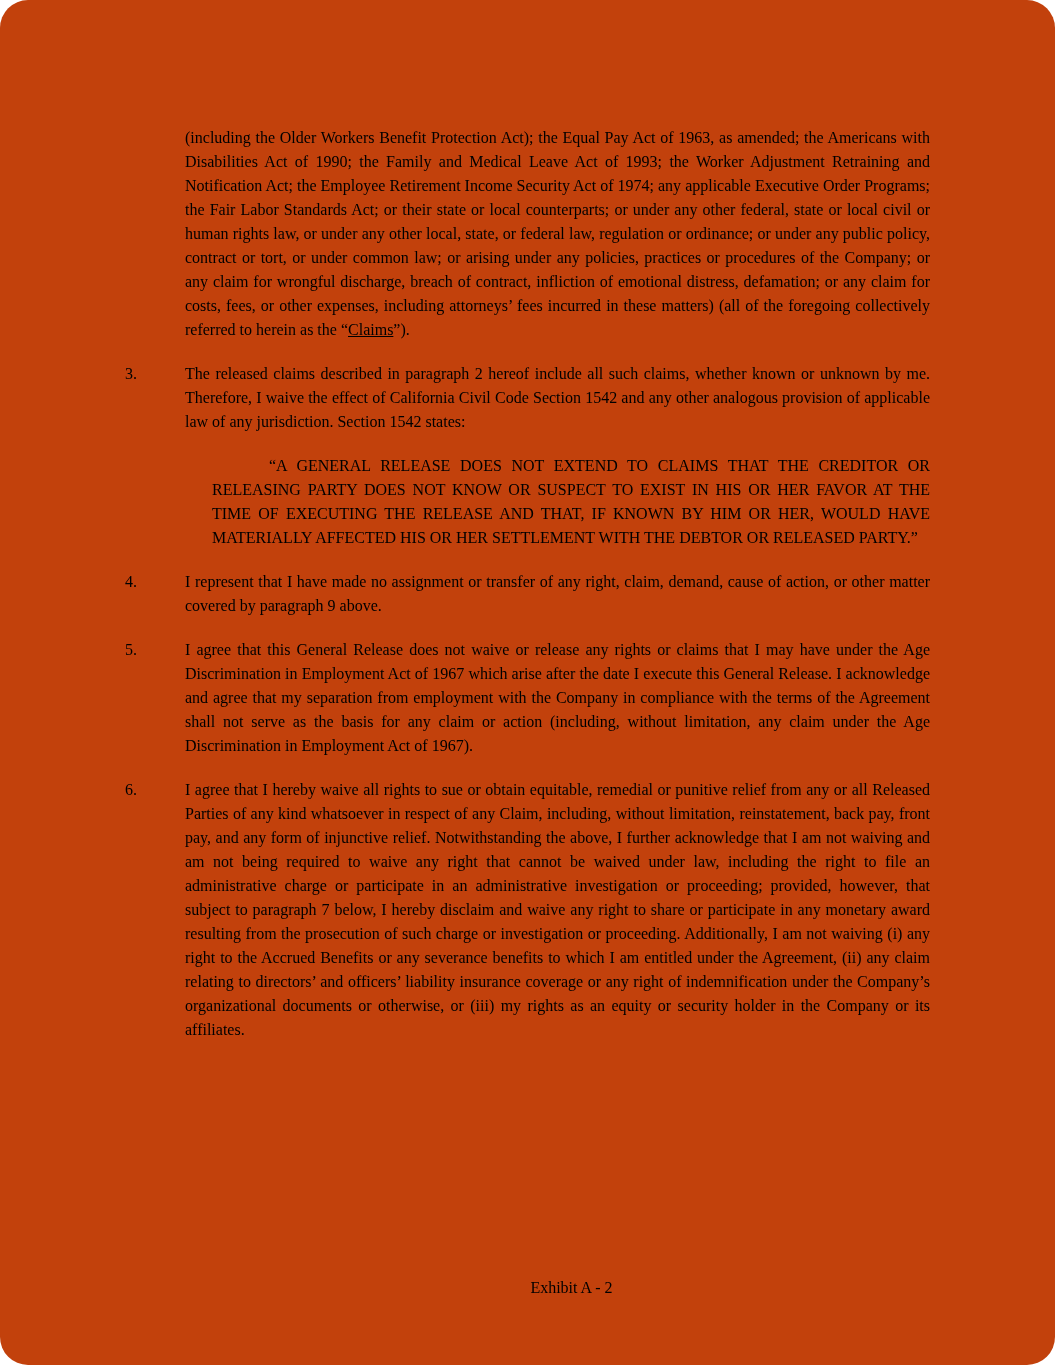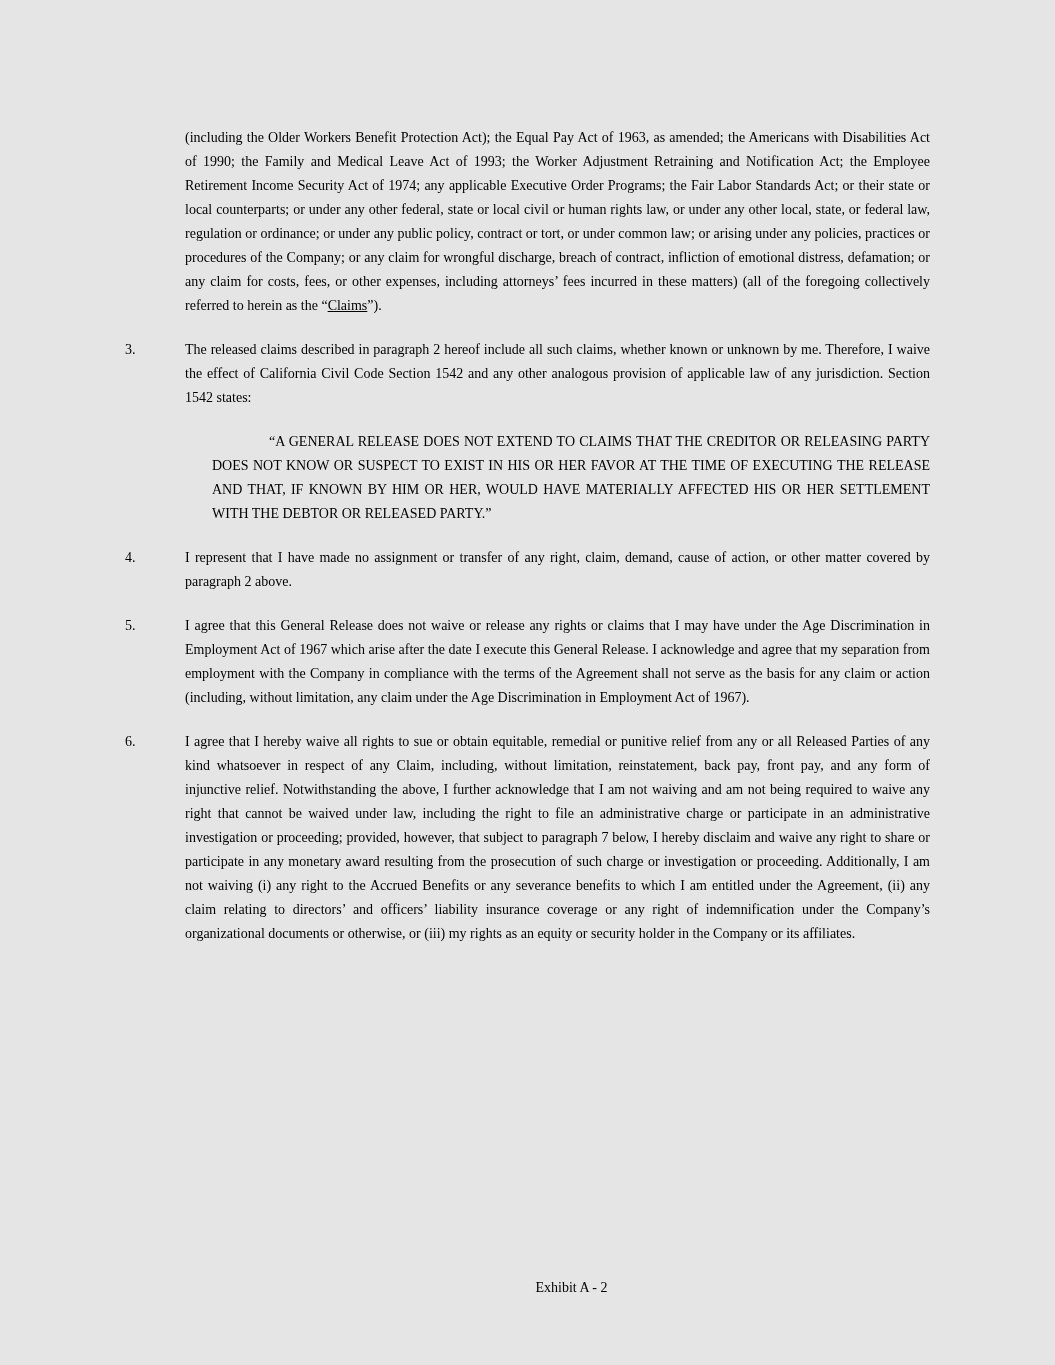--- a/index.html
+++ b/index.html
@@ -4,26 +4,27 @@
 <style>
   html, body {
     margin: 0;
     padding: 0;
     background: #ffffff;
   }
   .page {
     position: relative;
     width: 1055px;
     height: 1365px;
-    background: #e5e5e5;
+    background: #c2410c;
     font-family: "Liberation Serif", serif;
-    font-size: 14px;
+    font-size: 16px;
     line-height: 24px;
     color: #000000;
     overflow: hidden;
+    border-radius: 28px;
   }
   .content {
     position: absolute;
     left: 125px;
     top: 126px;
     width: 805px;
   }
   p { margin: 0; }
   .justify { text-align: justify; }
   .cont {
@@ -64,21 +65,21 @@
 
     <div class="numbered">
       <span class="num">3.</span>
       <p class="justify">The released claims described in paragraph 2 hereof include all such claims, whether known or unknown by me.  Therefore, I waive the effect of California Civil Code Section 1542 and any other analogous provision of applicable law of any jurisdiction.  Section 1542 states:</p>
     </div>
 
     <p class="quote justify">“A GENERAL RELEASE DOES NOT EXTEND TO CLAIMS THAT THE CREDITOR OR RELEASING PARTY DOES NOT KNOW OR SUSPECT TO EXIST IN HIS OR HER FAVOR AT THE TIME OF EXECUTING THE RELEASE AND THAT, IF KNOWN BY HIM OR HER, WOULD HAVE MATERIALLY AFFECTED HIS OR HER SETTLEMENT WITH THE DEBTOR OR RELEASED PARTY.”</p>
 
     <div class="numbered">
       <span class="num">4.</span>
-      <p class="justify">I represent that I have made no assignment or transfer of any right, claim, demand, cause of action, or other matter covered by paragraph 2 above.</p>
+      <p class="justify">I represent that I have made no assignment or transfer of any right, claim, demand, cause of action, or other matter covered by paragraph 9 above.</p>
     </div>
 
     <div class="numbered">
       <span class="num">5.</span>
       <p class="justify">I agree that this General Release does not waive or release any rights or claims that I may have under the Age Discrimination in Employment Act of 1967 which arise after the date I execute this General Release. I acknowledge and agree that my separation from employment with the Company in compliance with the terms of the Agreement shall not serve as the basis for any claim or action (including, without limitation, any claim under the Age Discrimination in Employment Act of 1967).</p>
     </div>
 
     <div class="numbered">
       <span class="num">6.</span>
       <p class="justify">I agree that I hereby waive all rights to sue or obtain equitable, remedial or punitive relief from any or all Released Parties of any kind whatsoever in respect of any Claim, including, without limitation, reinstatement, back pay, front pay, and any form of injunctive relief.  Notwithstanding the above, I further acknowledge that I am not waiving and am not being required to waive any right that cannot be waived under law, including the right to file an administrative charge or participate in an administrative investigation or proceeding; provided, however, that subject to paragraph 7 below, I hereby disclaim and waive any right to share or participate in any monetary award resulting from the prosecution of such charge or investigation or proceeding.  Additionally, I am not waiving (i) any right to the Accrued Benefits or any severance benefits to which I am entitled under the Agreement, (ii) any claim relating to directors’ and officers’ liability insurance coverage or any right of indemnification under the Company’s organizational documents or otherwise, or (iii) my rights as an equity or security holder in the Company or its affiliates.</p>

